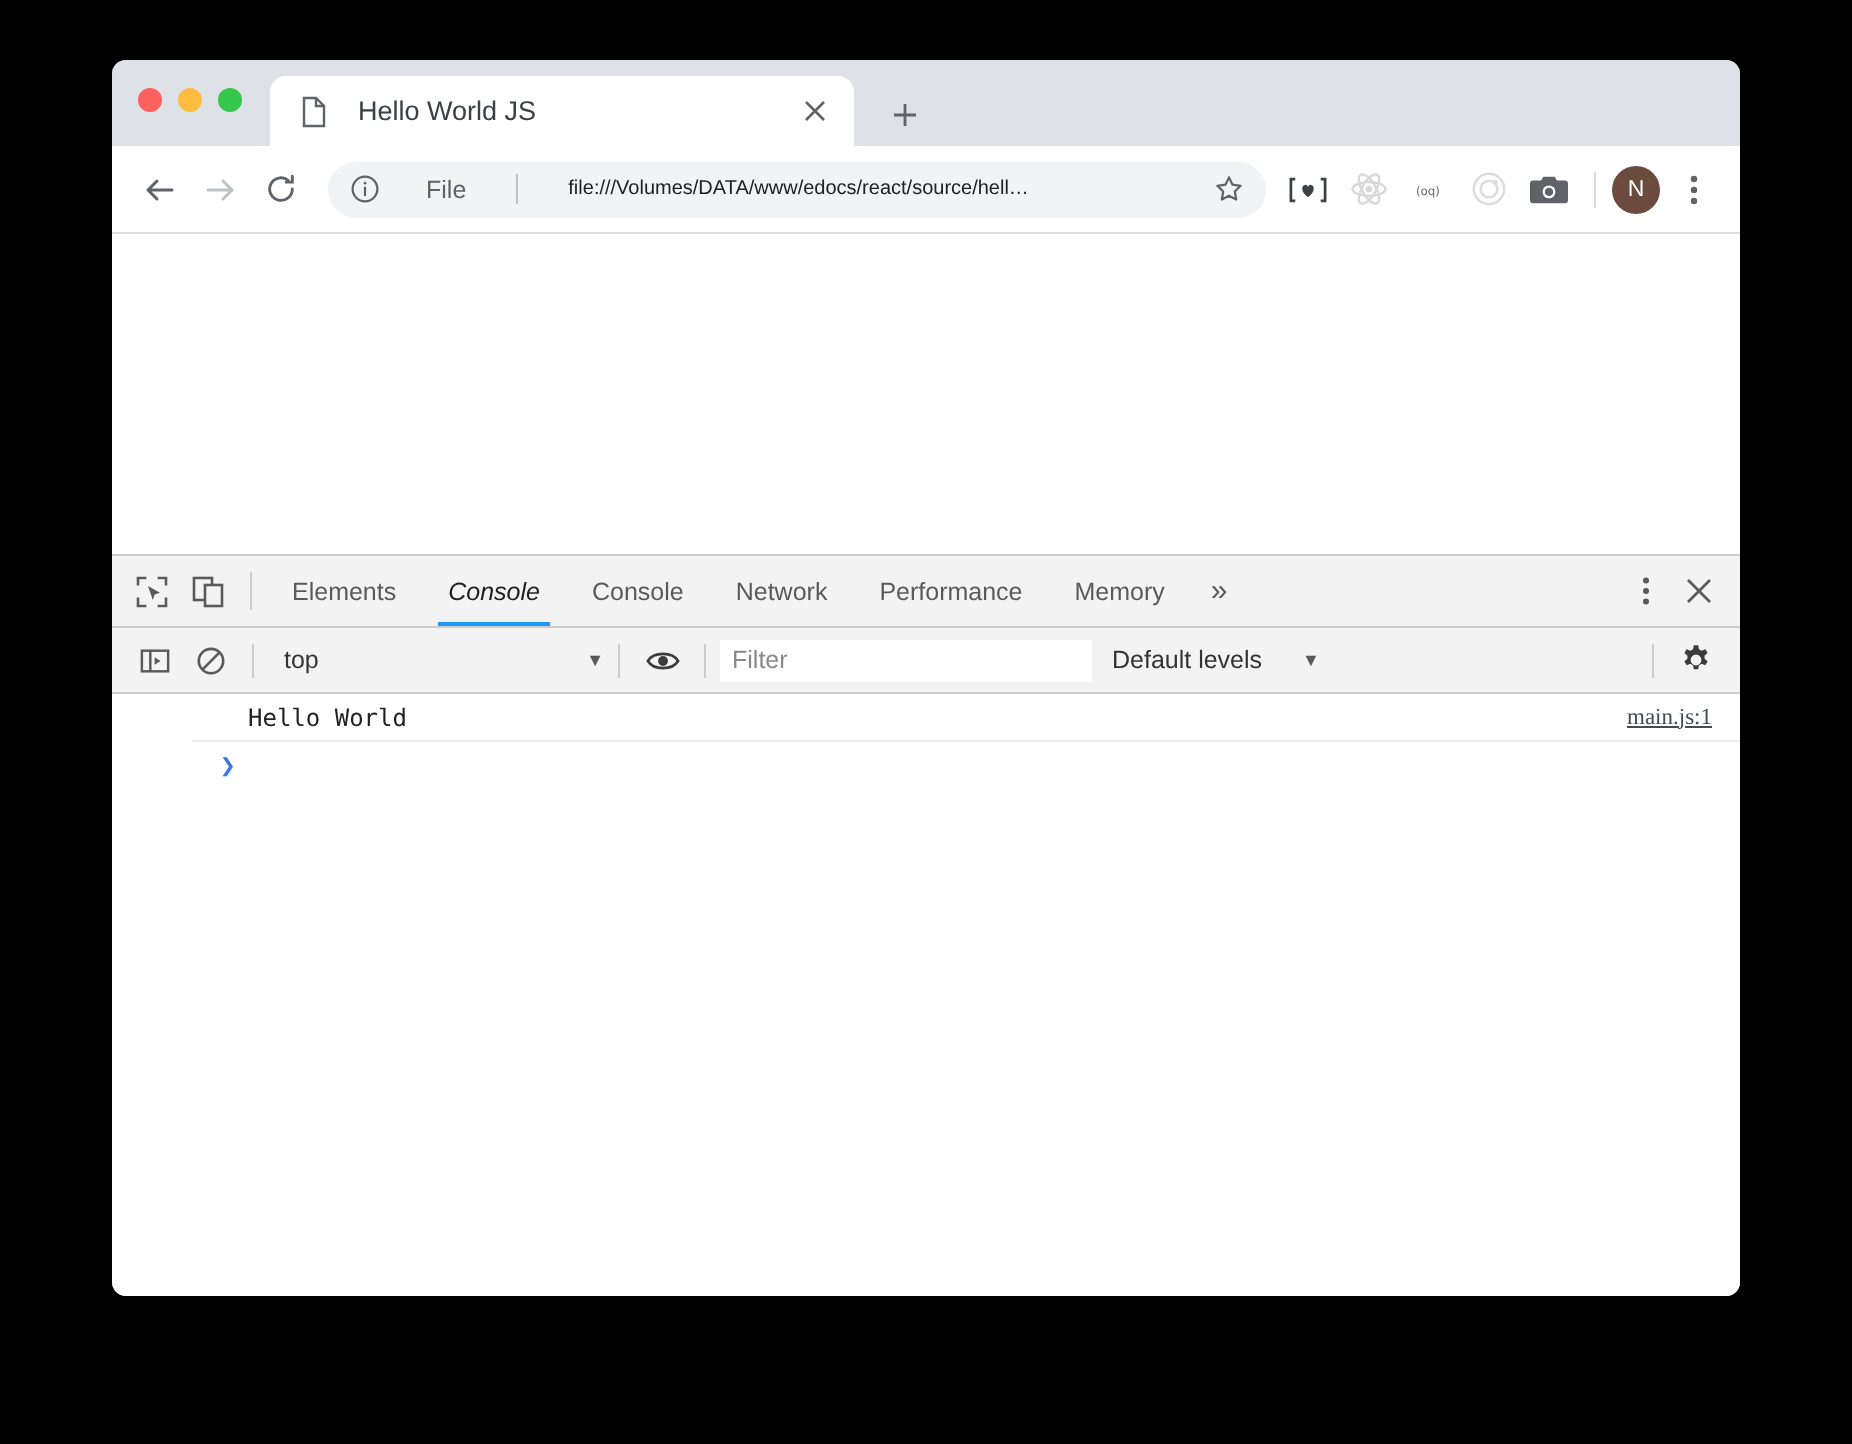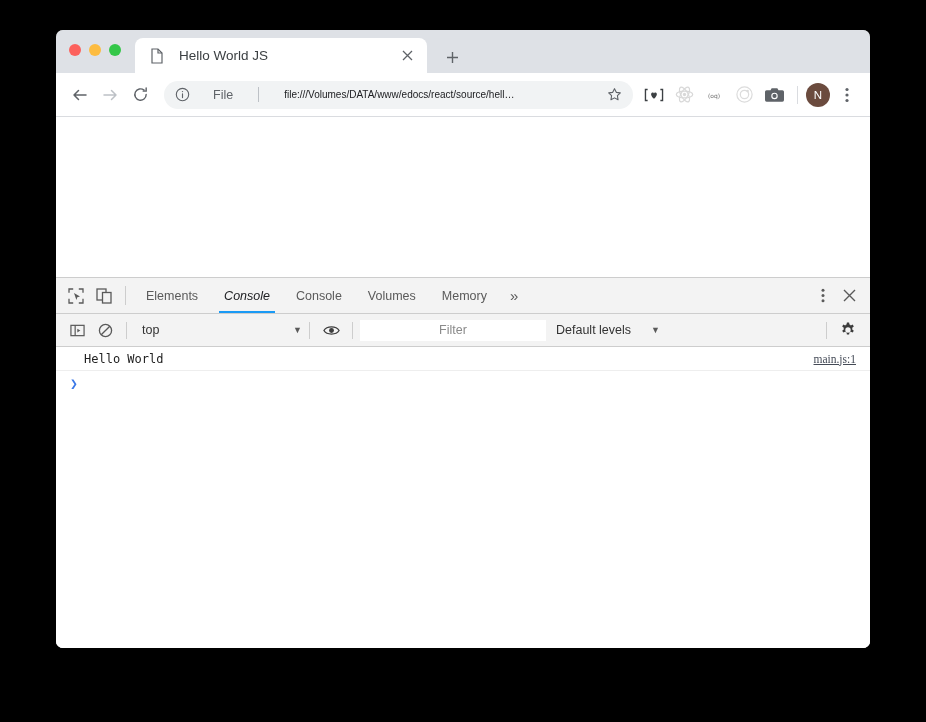--- a/index.html
+++ b/index.html
@@ -295,39 +295,39 @@
     width: 186px;
     height: 21px;
     background: #ffffff;
     border: none;
     outline: none;
     font-size: 12.5px;
     color: #333333;
     padding: 0 6px;
     font-family: "Liberation Sans", sans-serif;
     flex: none;
-    text-align: center;
   }
   #filter-input::placeholder { color: #8a8a8a; }
   #levels-select {
     display: flex;
     align-items: center;
     gap: 20px;
     margin-left: 10px;
     flex: none;
   }
   #levels-label { font-size: 12.5px; color: #333333; }
   #cf-spacer { flex: 1; }
 
   
   #console-output {
     flex: 1;
     background: #ffffff;
     overflow: hidden;
     min-height: 0;
+    margin-left: 40px;
   }
   .console-row {
     display: flex;
     align-items: center;
     border-bottom: 1px solid #eeeeee;
     padding: 0 14px 0 16px;
     height: 24px;
   }
   .console-msg {
     flex: 1;
@@ -498,21 +498,24 @@
       <div class="dt-tab">
         <span>Elements</span>
       </div>
       <div class="dt-tab active">
         <span>Console</span>
       </div>
       <div class="dt-tab">
         <span>Console</span>
       </div>
       <div class="dt-tab">
-        <span>Volumes</span>
+        <span>Network</span>
+      </div>
+      <div class="dt-tab">
+        <span>Performance</span>
       </div>
       <div class="dt-tab">
         <span>Memory</span>
       </div>
       <div class="dt-more">»</div>
 
       <div id="dt-spacer"></div>
 
       <div id="dt-right">
         <div class="dt-sep"></div>

